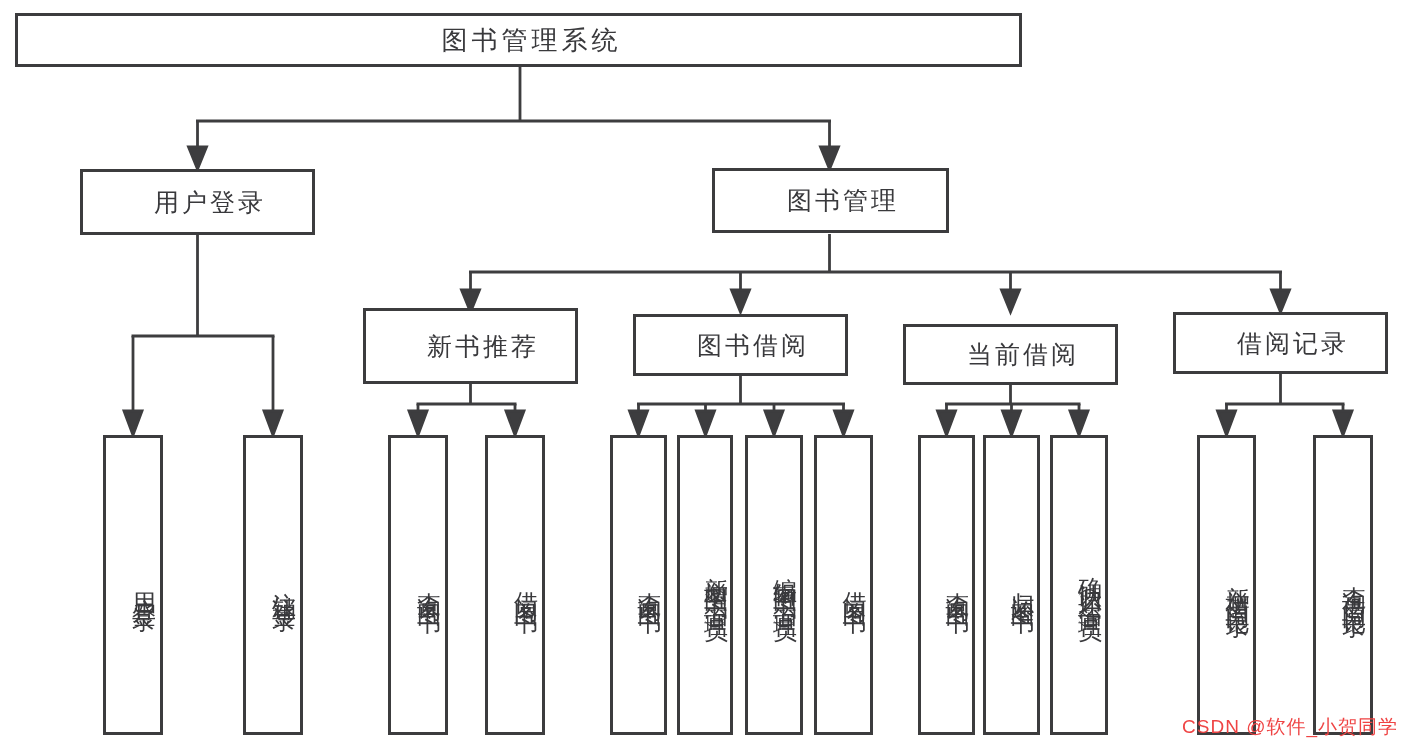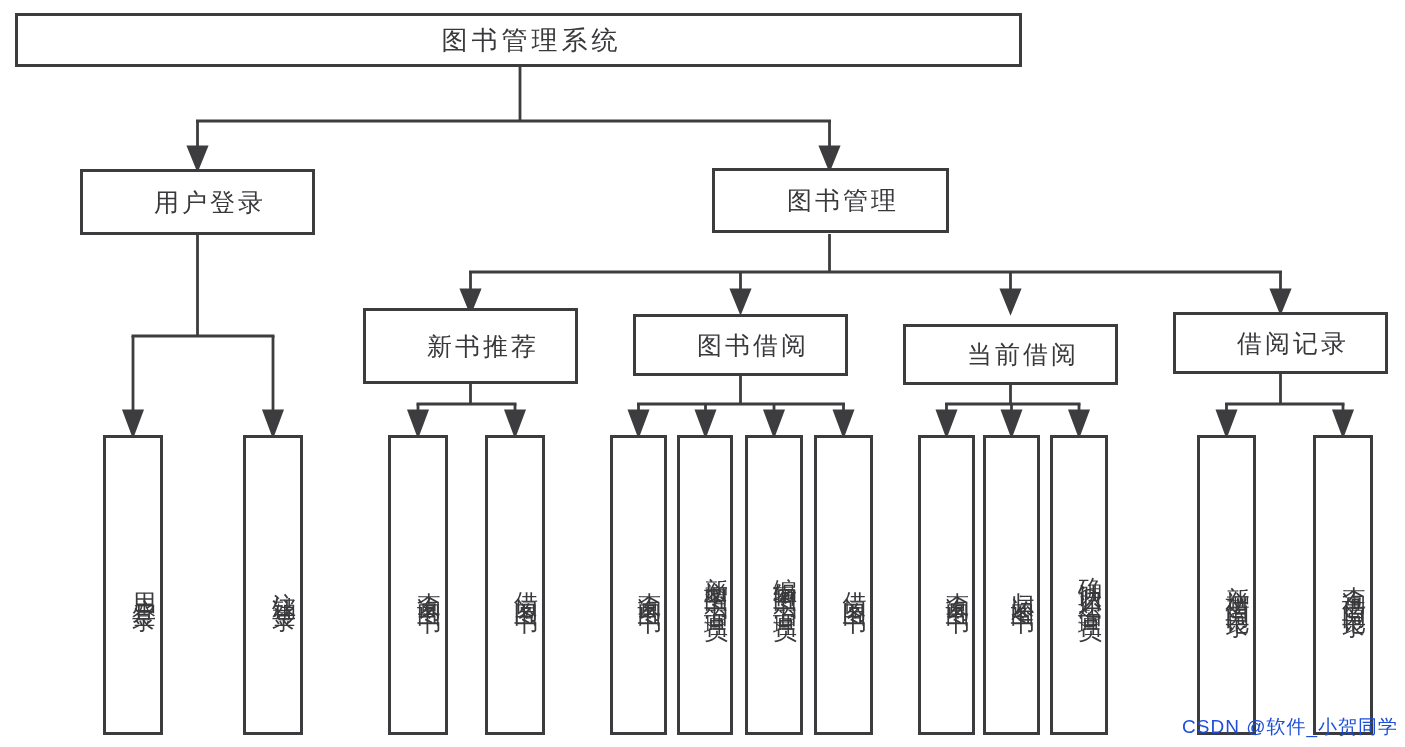--- a/index.html
+++ b/index.html
@@ -50,21 +50,21 @@
     font-size: 24px;
     letter-spacing: 6px;
     line-height: 1;
   }
   .watermark {
     position: absolute;
     right: 7px;
     top: 714px;
     font-size: 19px;
     letter-spacing: 1px;
-    color: #1d4ed8;
+    color: #ef4444;
     z-index: 5;
     white-space: nowrap;
   }
 </style>
 </head>
 <body>
 
 <div class="canvas">
 
   <svg class="connectors" viewBox="0 0 1405 747">

